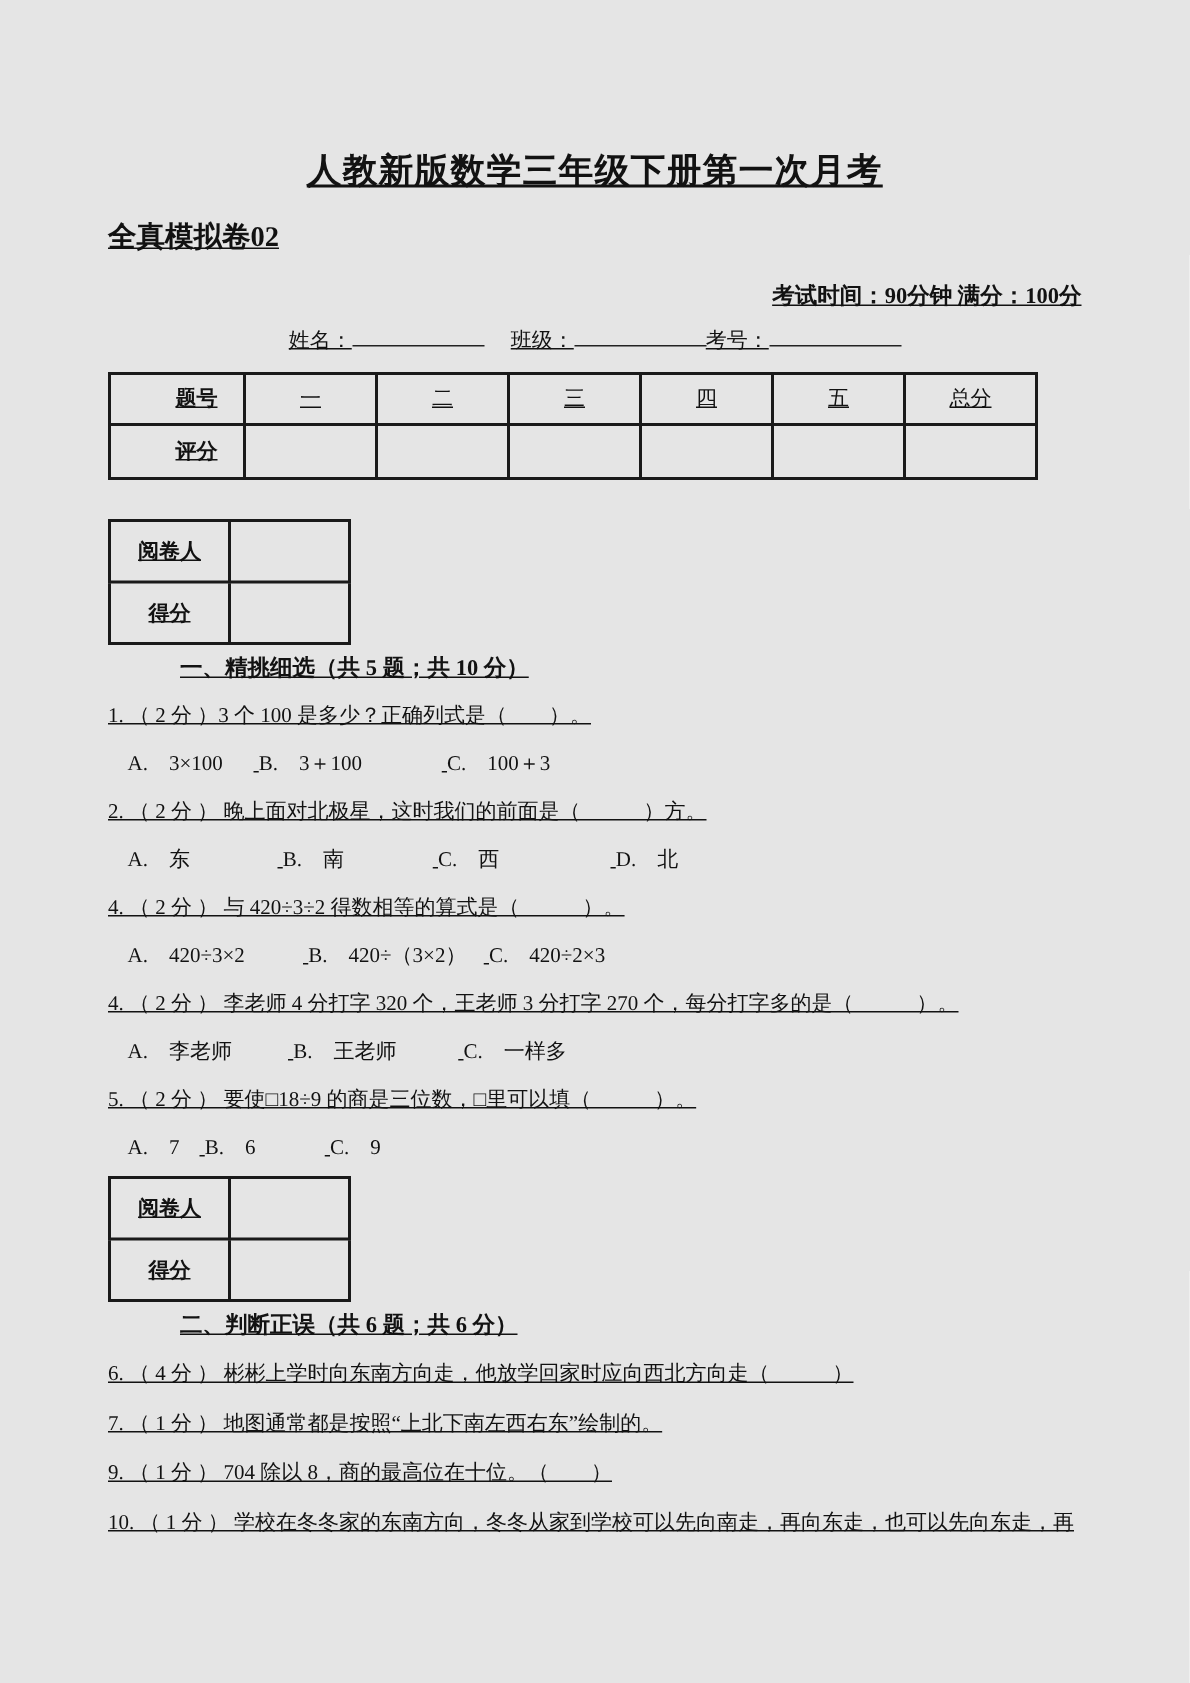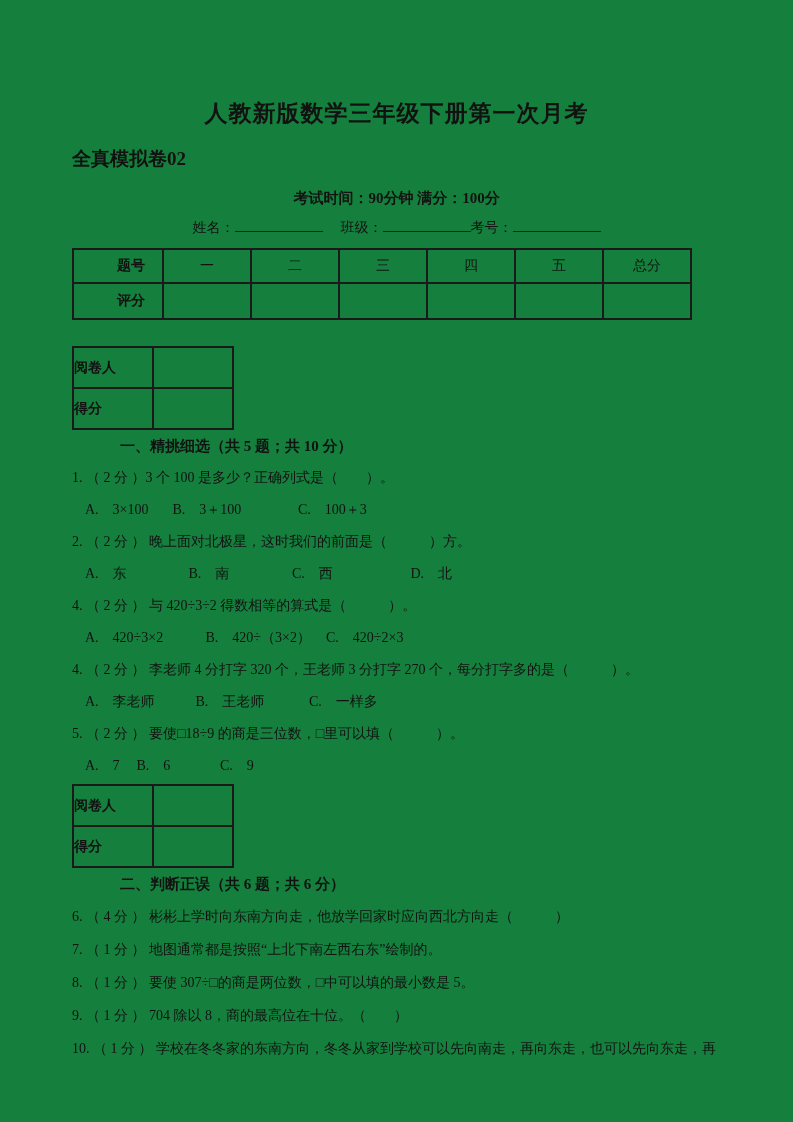--- a/index.html
+++ b/index.html
@@ -8,37 +8,38 @@
     width: 793px;
     height: 1122px;
     font-family: "Liberation Serif", "DejaVu Serif", serif;
     color: #121212;
     overflow: hidden;
   }
   .page {
     width: 793px;
     height: 1122px;
     padding: 96px 72px 0 72px;
-    background: #15803d;
+    background: #e5e5e5;
+    text-decoration: underline;
   }
   .title {
     text-align: center;
     font-size: 23px;
     font-weight: bold;
     line-height: 36px;
     letter-spacing: 1px;
   }
   .subtitle {
     font-size: 19px;
     font-weight: bold;
     line-height: 28px;
     margin-top: 13px;
   }
   .exam-info {
-    text-align: center;
+    text-align: right;
     font-size: 15px;
     font-weight: bold;
     line-height: 20px;
     margin-top: 15px;
   }
   .student-line {
     text-align: center;
     font-size: 14px;
     line-height: 22px;
     margin-top: 9px;
@@ -65,20 +66,21 @@
     height: 34px;
   }
   table.score-table tr.score-row td { height: 36px; }
   table.score-table td.lbl { font-weight: bold; padding-left: 26px; }
   table.grader-box {
     border-collapse: collapse;
     table-layout: fixed;
   }
   table.grader-box td {
     border: 2px solid #1a1a1a;
+    text-align: center;
     vertical-align: middle;
     font-size: 14px;
     height: 41px;
     width: 80px;
   }
   table.grader-box td.lbl { font-weight: bold; }
   .grader-box-1 { margin-top: 26px; }
   .grader-box-2 { margin-top: 7px; }
   .grader-box-2 td { height: 38px; }
   .section-heading {
@@ -204,17 +206,16 @@
       <td class="lbl">得分</td>
       <td></td>
     </tr>
   </tbody>
     </table>
 
   <div class="section-heading">二、判断正误（共 6 题；共 6 分）</div>
 
   <div class="tf-question">6. （ 4 分 ） 彬彬上学时向东南方向走，他放学回家时应向西北方向走（　　　）</div>
   <div class="tf-question">7. （ 1 分 ） 地图通常都是按照“上北下南左西右东”绘制的。</div>
-  <div class="tf-question">8. （ 1 分 ） 要使 307÷□的商是两位数，□中可以填的最小数是 5。</div>
   <div class="tf-question">9. （ 1 分 ） 704 除以 8，商的最高位在十位。（　　）</div>
   <div class="tf-question">10. （ 1 分 ） 学校在冬冬家的东南方向，冬冬从家到学校可以先向南走，再向东走，也可以先向东走，再</div>
 
 </div>
 
 </body></html>

